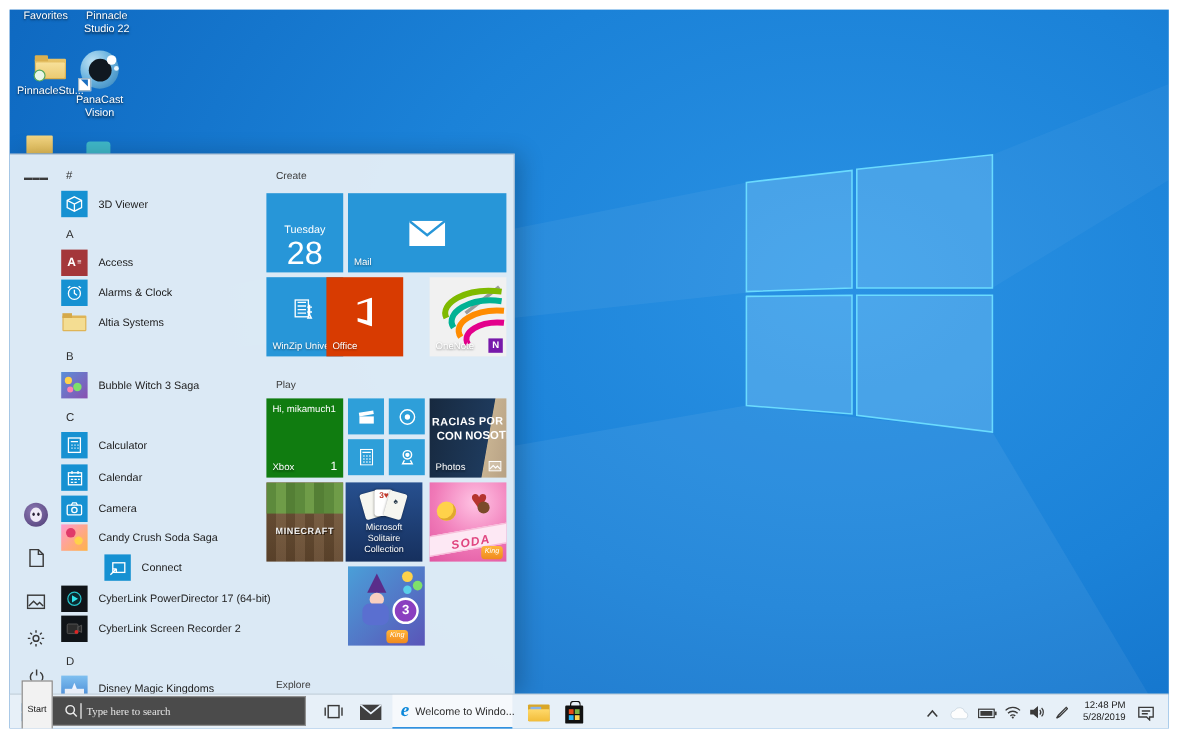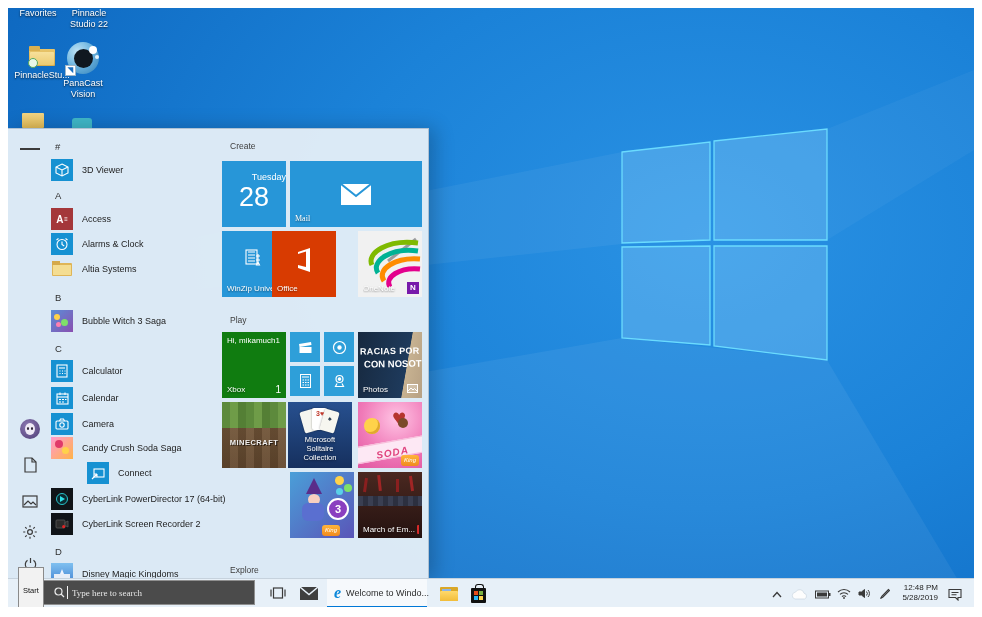--- a/index.html
+++ b/index.html
@@ -295,25 +295,25 @@
       <span class="alist-ico" style="background:linear-gradient(#7fc0f0,#3f7fd0);position:relative;">
         <i style="position:absolute;left:7px;top:6px;width:0;height:0;border-left:4px solid transparent;border-right:4px solid transparent;border-bottom:10px solid #f0f4ff;"></i>
         <i style="position:absolute;left:3px;top:11px;width:16px;height:6px;background:#e8eef8;"></i>
           </span>
       <span class="alist-label">Disney Magic Kingdoms</span>
     </div>
 
     <div class="grp-label" style="left:222px;top:12px;">Create</div>
 
     <div class="tile blue" style="left:214px;top:32px;">
-      <div style="text-align:right;font-size:9px;margin-top:11px;">Tuesday</div>
+      <div style="text-align:center;font-size:9px;margin-top:25px;">Tuesday</div>
       <div style="text-align:center;font-size:27px;font-weight:200;line-height:30px;">28</div>
     </div>
 
-    <div class="tile blue" style="left:282px;top:32px;width:132px;font-family:Liberation Serif, serif;">
+    <div class="tile blue" style="left:282px;top:32px;width:132px;">
       <div class="tile-center">
         <svg width="30" height="21" viewBox="0 0 30 21">
               <rect x="0" y="0" width="30" height="21" fill="#fff"></rect>
               <polyline points="0,0 15,12 30,0" fill="none" stroke="#2796d8" stroke-width="2"></polyline>
             </svg>
           </div>
       <div class="tile-label">Mail</div>
     </div>
 
     <div class="tile blue" style="left:214px;top:102px;">
@@ -431,33 +431,20 @@
         <i style="position:absolute;right:2px;top:12px;width:8px;height:8px;border-radius:50%;background:#7fe06a;"></i>
         <i style="position:absolute;right:11px;top:16px;width:7px;height:7px;border-radius:50%;background:#5ad0e8;"></i>
         <i style="position:absolute;left:16px;top:6px;width:0;height:0;border-left:8px solid transparent;border-right:8px solid transparent;border-bottom:16px solid #5a2d8a;"></i>
         <i style="position:absolute;left:18px;top:22px;width:12px;height:11px;border-radius:50%;background:#f8cfc0;"></i>
         <i style="position:absolute;left:12px;top:31px;width:22px;height:18px;border-radius:6px;background:#5a6fd0;"></i>
       </div>
       <div style="position:absolute;right:5px;top:26px;width:18px;height:18px;border-radius:50%;background:#8a3fc0;border:2px solid #fff;color:#fff;font-weight:bold;font-size:11px;text-align:center;line-height:18px;">3</div>
       <div style="position:absolute;right:14px;bottom:2px;width:18px;height:11px;background:linear-gradient(#ffb53a,#f08a1e);border-radius:3px;color:#fff;font-size:6px;font-style:italic;text-align:center;line-height:11px;">King</div>
     </div>
 
-    <div class="tile" style="left:350px;top:343px;background:linear-gradient(#4a2820,#241210);">
-      <div>
-        <i style="position:absolute;left:6px;top:6px;width:3px;height:14px;background:#8a1f1f;transform:rotate(8deg);"></i>
-        <i style="position:absolute;left:20px;top:3px;width:3px;height:16px;background:#a02525;transform:rotate(-6deg);"></i>
-        <i style="position:absolute;left:38px;top:7px;width:3px;height:13px;background:#8a1f1f;transform:rotate(10dedeg);"></i>
-        <i style="position:absolute;left:52px;top:4px;width:3px;height:15px;background:#a02525;transform:rotate(-8deg);"></i>
-        <i style="position:absolute;left:0;top:24px;width:64px;height:10px;background:repeating-linear-gradient(90deg,#3a3f52 0 5px,#2c3040 5px 10px);"></i>
-      </div>
-      <div class="tile-label" style="display:flex;align-items:center;gap:2px;">
-        <span>March of Em...</span>
-        <span style="display:inline-block;width:13px;height:9px;background:#d42a2a;border-radius:1px;flex:0 0 13px;"></span>
-      </div>
-    </div>
 
     <div class="grp-label" style="left:222px;top:436px;">Explore</div>
   </div>
 
   <div class="taskbar">
     <div class="tb" style="left:10px;top:7px;">
       <div class="winlogo">
         <div style="left:0;top:0;"></div>
             <div style="left:8px;top:0;"></div>
         <div style="left:0;top:8px;"></div>

